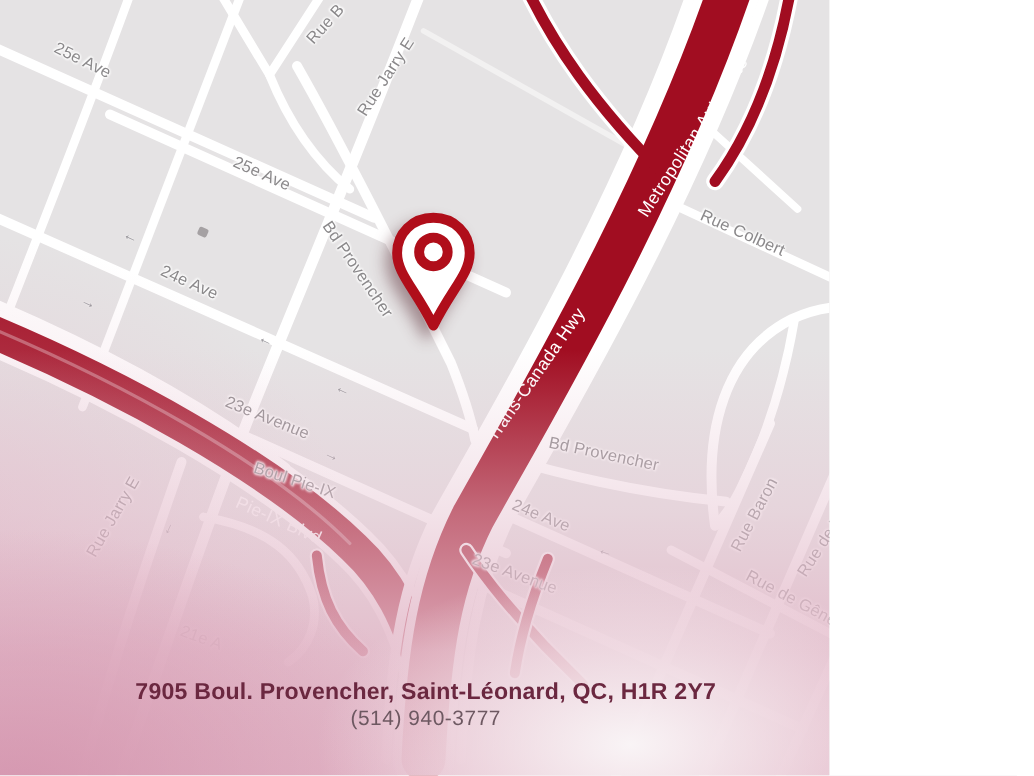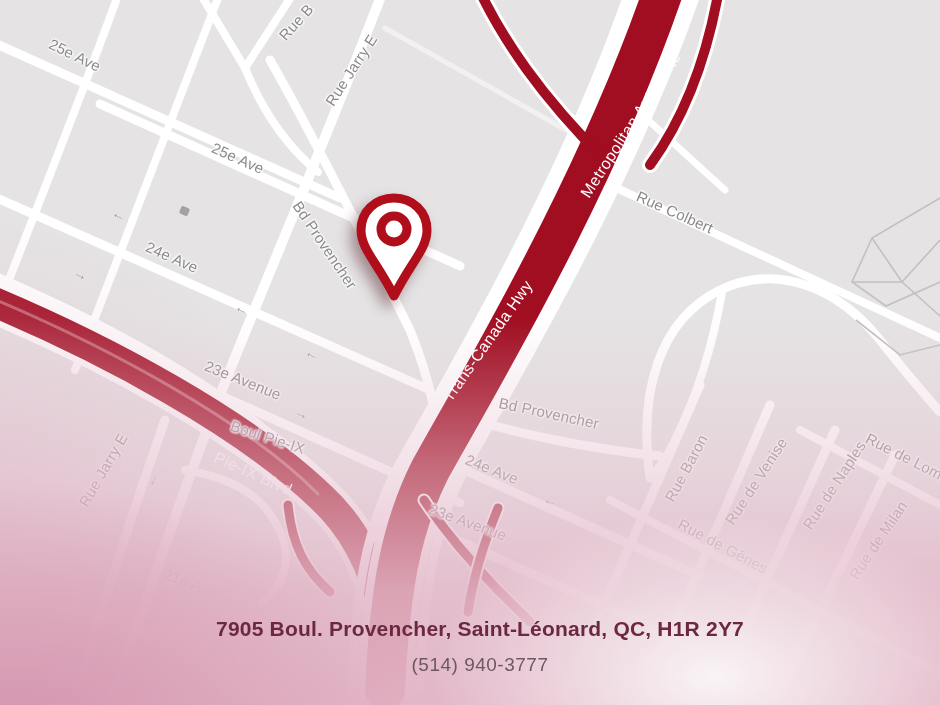--- a/index.html
+++ b/index.html
@@ -1,17 +1,17 @@
 <!DOCTYPE html>
 <html><head>
 <meta charset="utf-8">
 <style>
   html,body{margin:0;padding:0;background:#fff;}
   #map-view{
-    position:relative;width:940px;height:705px;overflow:hidden;
+    position:relative;width:754px;height:705px;overflow:hidden;
     background:#e5e3e4;
     font-family:"Liberation Sans",sans-serif;
   }
   #roads{position:absolute;left:0;top:0;}
   .lbl{
     position:absolute;white-space:nowrap;
     font-size:15px;line-height:1;color:#8b898b;letter-spacing:.2px;
     text-shadow:0 0 3px #fff,0 0 3px #fff,1px 1px 2px #fff,-1px -1px 2px #fff,0 0 2px #fff;
     transform:translate(-50%,-50%) rotate(var(--r,0deg));
   }
@@ -40,21 +40,21 @@
       radial-gradient(420px 240px at 76% 96%, rgba(250,247,248,.95), rgba(250,247,248,0) 68%),
       radial-gradient(560px 330px at 2% 102%, rgba(211,146,172,.85), rgba(211,146,172,0) 72%),
       radial-gradient(520px 420px at -6% 72%, rgba(226,181,198,.5), rgba(226,181,198,0) 70%),
       linear-gradient(180deg, rgba(233,205,216,0) 45%, rgba(231,198,211,.5) 66%, rgba(227,185,201,.88) 84%, rgba(226,181,198,.97) 100%);
   }
   #footer{position:absolute;left:20px;right:0;top:617px;text-align:center;}
   #address-line{
     font-size:21px;font-weight:bold;color:#6b2840;letter-spacing:.2px;
   }
   #phone-line{
-    margin-top:13px;font-size:19px;font-weight:normal;color:#6d5861;letter-spacing:.5px;
+    margin-top:2px;font-size:19px;font-weight:normal;color:#6d5861;letter-spacing:.5px;
   }
 </style>
 </head>
 <body>
 
 <div id="map-view">
 
   <svg id="roads" width="940" height="705" viewBox="0 0 940 705">
     <g fill="none" stroke="#ffffff" stroke-linecap="round">
       <path stroke-width="9" d="M -30,32 L 340,198"></path>

